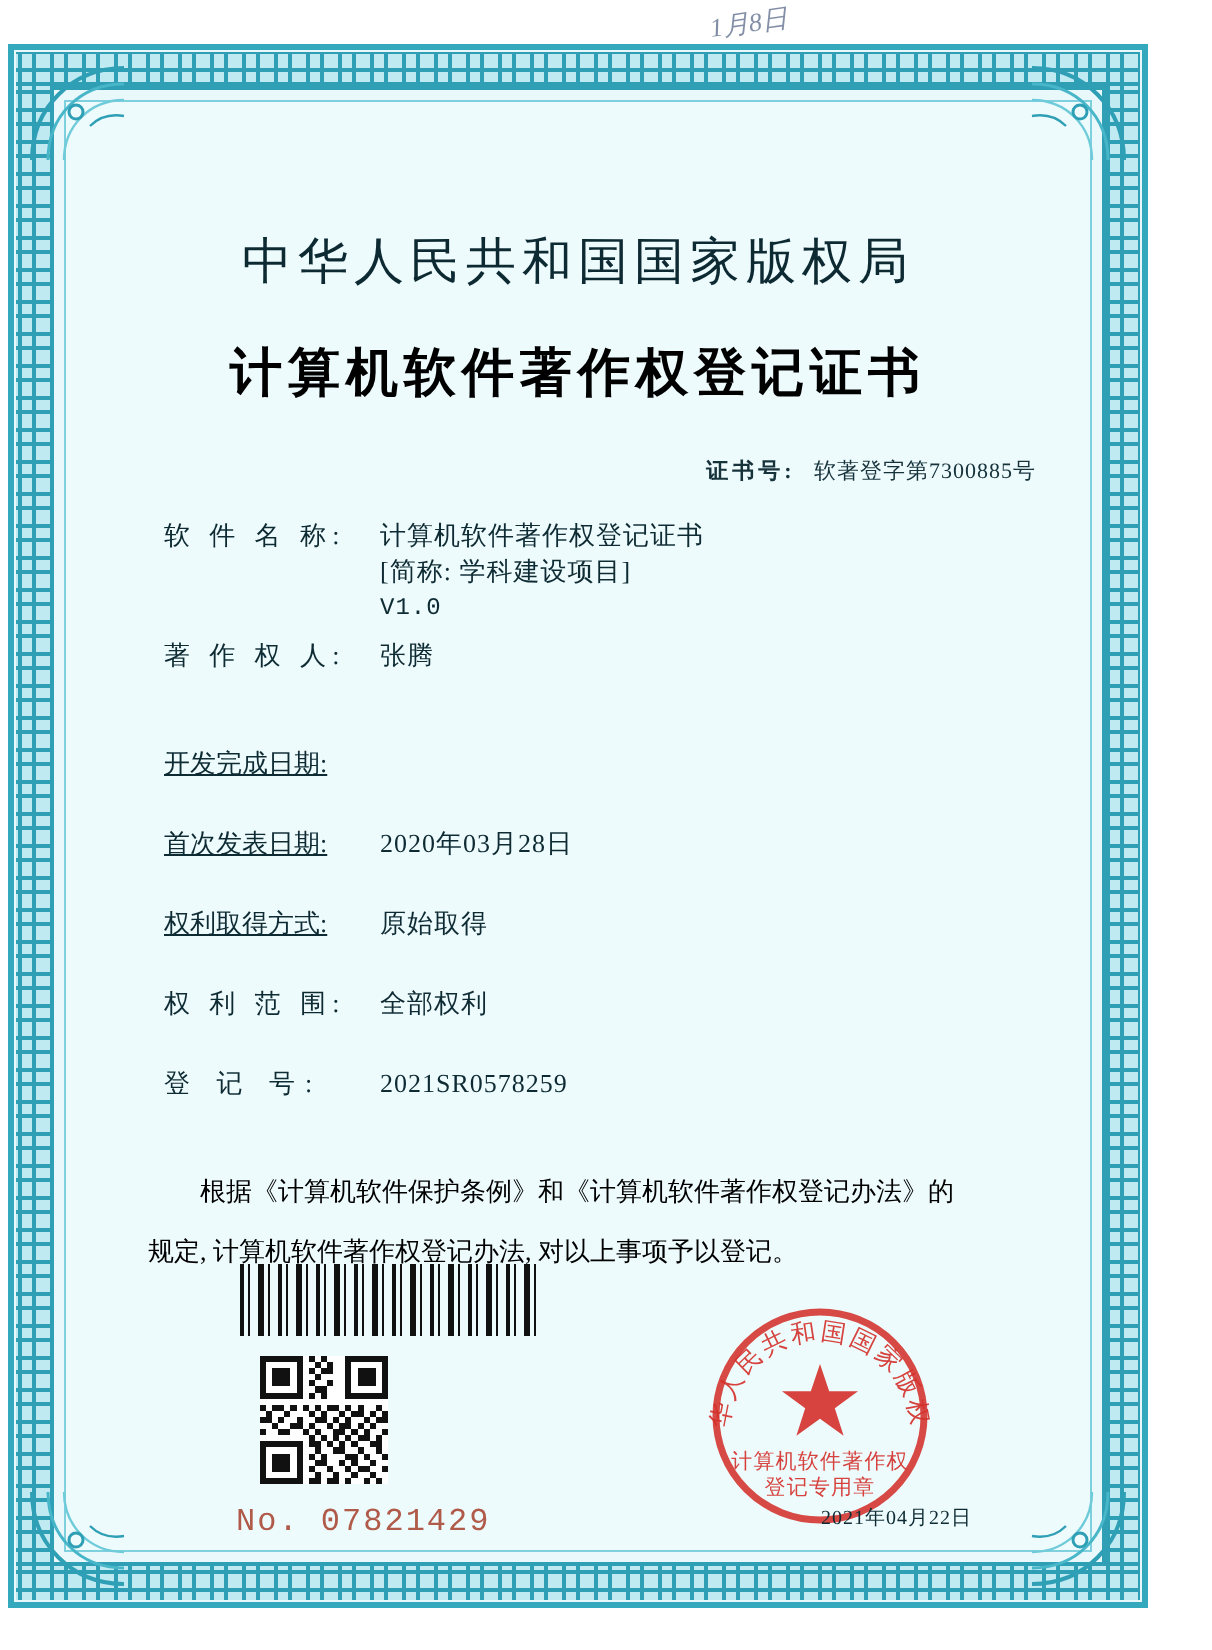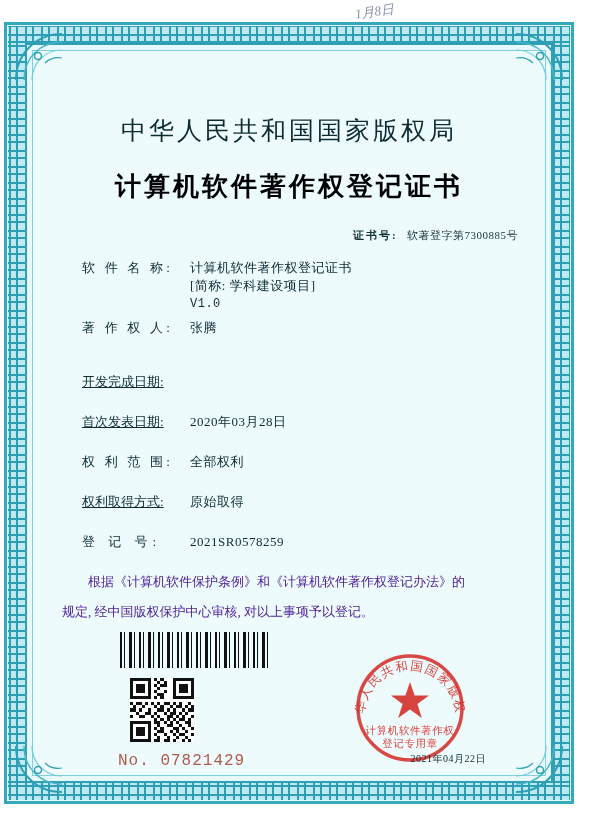--- a/index.html
+++ b/index.html
@@ -154,25 +154,25 @@
     letter-spacing: 0.5px;
   }
   .field-value .line { display: block; }
   .mono { font-family: "Liberation Mono", monospace; font-size: 12px; }
 
   .gap-a { height: 14px; }
 
   .row-spaced { margin-bottom: 22px; }
 
   .statement {
-    margin-top: 16px;
-    padding-left: 28px;
+    margin-top: 30px;
+    padding-left: 40px;
     padding-right: 40px;
     font-size: 13px;
-    color: #4c1d95;
+    color: #000000;
     line-height: 30px;
     text-align: justify;
   }
   .statement .indent { text-indent: 26px; display:block; }
 
   
   .barcode-wrap {
     position: absolute;
     left: 86px;
     top: 580px;
@@ -322,39 +322,39 @@
         <div class="field-row row-spaced">
           <div class="field-label sp0">开发完成日期:</div>
         </div>
 
         <div class="field-row row-spaced">
           <div class="field-label sp0">首次发表日期:</div>
           <div class="field-value">2020年03月28日</div>
         </div>
 
         <div class="field-row row-spaced">
+          <div class="field-label sp0">权利取得方式:</div>
+          <div class="field-value">原始取得</div>
+        </div>
+
+        <div class="field-row row-spaced">
           <div class="field-label sp3">权 利 范 围:</div>
           <div class="field-value">全部权利</div>
-        </div>
-
-        <div class="field-row row-spaced">
-          <div class="field-label sp0">权利取得方式:</div>
-          <div class="field-value">原始取得</div>
         </div>
 
         <div class="field-row">
           <div class="field-label sp4">登 记 号:</div>
           <div class="field-value">2021SR0578259</div>
         </div>
 
       </div>
 
       <div class="statement">
         <span class="indent">根据《计算机软件保护条例》和《计算机软件著作权登记办法》的</span>
-        <span>规定, 经中国版权保护中心审核, 对以上事项予以登记。</span>
+        <span>规定, 计算机软件著作权登记办法, 对以上事项予以登记。</span>
       </div>
 
       <div class="barcode-wrap">
         <div class="barcode"></div>
       </div>
 
       <div class="qr">
         <svg width="64" height="64" viewBox="0 0 21 21" shape-rendering="crispEdges">
           <rect width="21" height="21" fill="#ffffff"></rect>
           <g fill="#111111">

